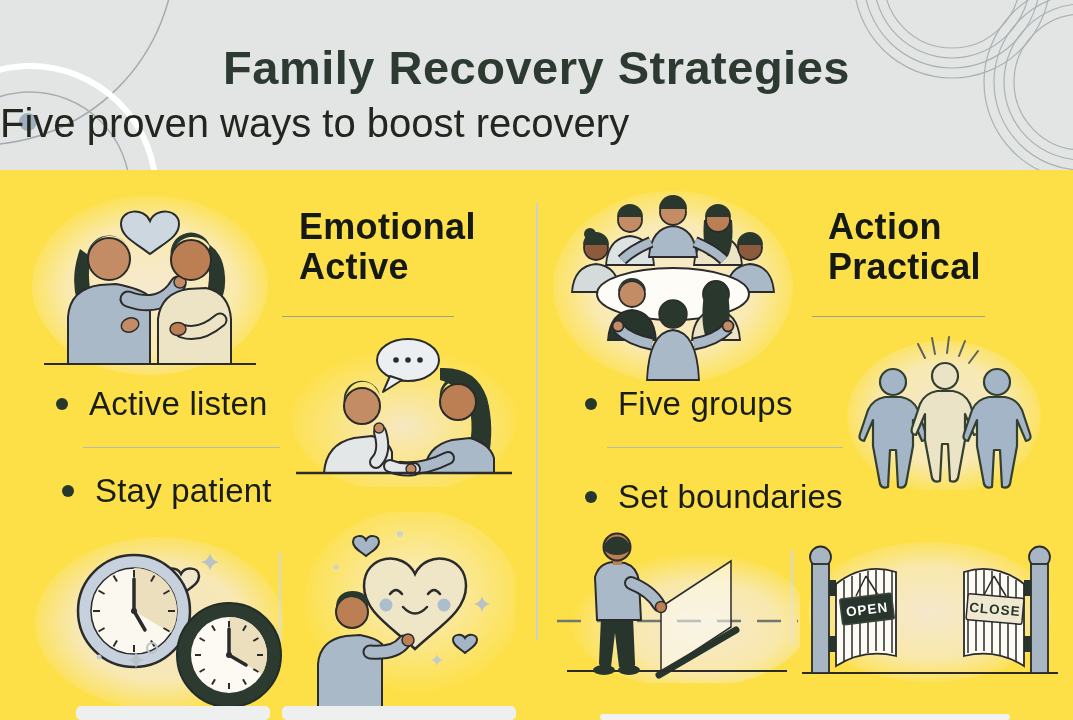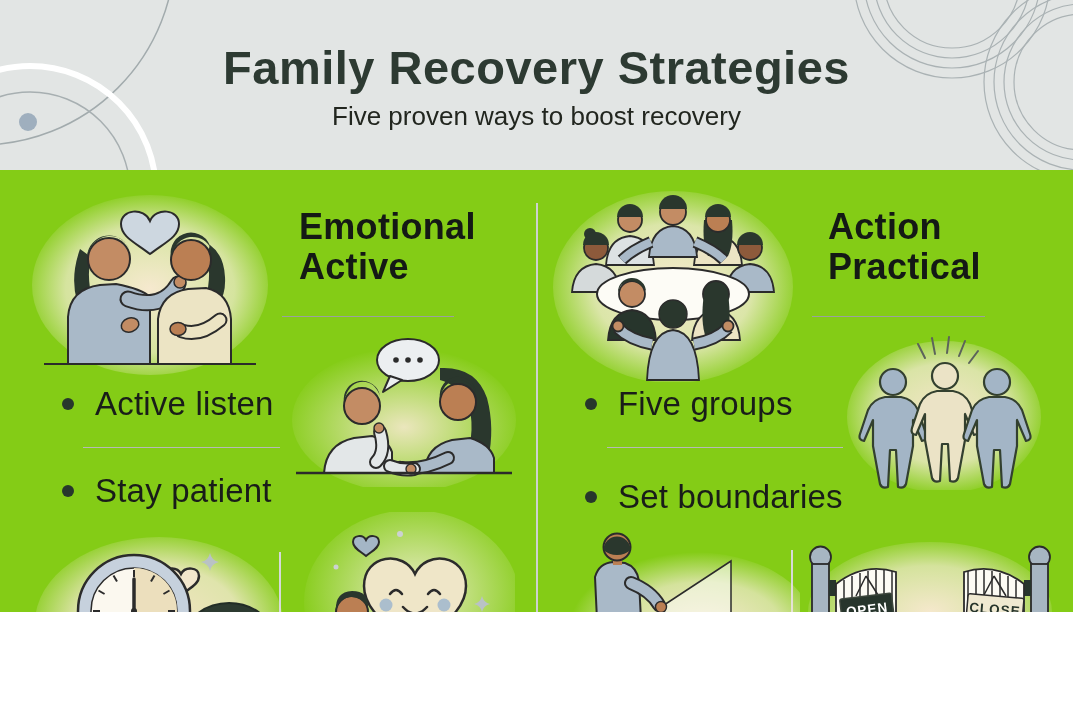--- a/index.html
+++ b/index.html
@@ -1,23 +1,23 @@
 <!DOCTYPE html>
 <html><head>
 <meta charset="utf-8">
 <style>
   html,body{margin:0;padding:0;background:#ffffff;}
-  .canvas{position:relative;width:1073px;height:612px;overflow:hidden;
-          background:#84cc16;font-family:"Liberation Sans",sans-serif;}
+  .canvas{position:relative;width:1073px;height:720px;overflow:hidden;
+          background:#fde047;font-family:"Liberation Sans",sans-serif;}
   .header-band{position:absolute;left:0;top:0;width:1073px;height:170px;background:#e2e5e4;}
   .deco{position:absolute;left:0;top:0;pointer-events:none;}
   .title{position:absolute;top:40px;left:0;width:1073px;text-align:center;
          font-size:47px;font-weight:800;letter-spacing:.5px;color:#2d3a32;}
-  .subtitle{position:absolute;top:101px;left:0;width:1073px;text-align:center;
-            font-size:26px;font-weight:500;color:#22261f;}
+  .subtitle{position:absolute;top:101px;left:0;width:1073px;text-align:left;
+            font-size:40px;font-weight:500;color:#22261f;}
   .vdiv{position:absolute;width:2px;background:#cdd1d0;}
   .underline{position:absolute;height:1px;background:#9aa19d;}
   .bullet-div{position:absolute;height:1px;background:#b6bab7;}
   .heading{position:absolute;font-size:36px;line-height:40px;font-weight:800;
            letter-spacing:.3px;color:#141915;margin-left:18px;}
   .heading span{display:block;}
   .bullet{position:absolute;display:flex;align-items:center;gap:21px;}
   .bullet .dot{width:12px;height:12px;border-radius:50%;background:#27372c;flex:0 0 auto;}
   .bullet .label{font-size:33px;font-weight:500;color:#191d19;letter-spacing:.2px;white-space:nowrap;}
   .illus{position:absolute;}
@@ -50,21 +50,21 @@
 
   <div class="vdiv" style="left:536px;top:203px;height:437px;"></div>
   <div class="vdiv" style="left:279px;top:552px;height:93px;background:#d6d9d8;"></div>
   <div class="vdiv" style="left:791px;top:550px;height:95px;background:#d6d9d8;"></div>
 
   <div class="heading" style="left:281px;top:207px;">
     <span>Emotional</span>
     <span>Active</span>
   </div>
   <div class="underline" style="left:282px;top:316px;width:172px;"></div>
-  <div class="bullet" style="left:62px;top:385px;">
+  <div class="bullet" style="left:56px;top:385px;">
     <span class="dot"></span>
     <span class="label">Active listen</span>
   </div>
   <div class="bullet-div" style="left:83px;top:447px;width:197px;"></div>
   <div class="bullet" style="left:62px;top:472px;">
     <span class="dot"></span>
     <span class="label">Stay patient</span>
   </div>
 
   <div class="heading" style="left:810px;top:207px;">

